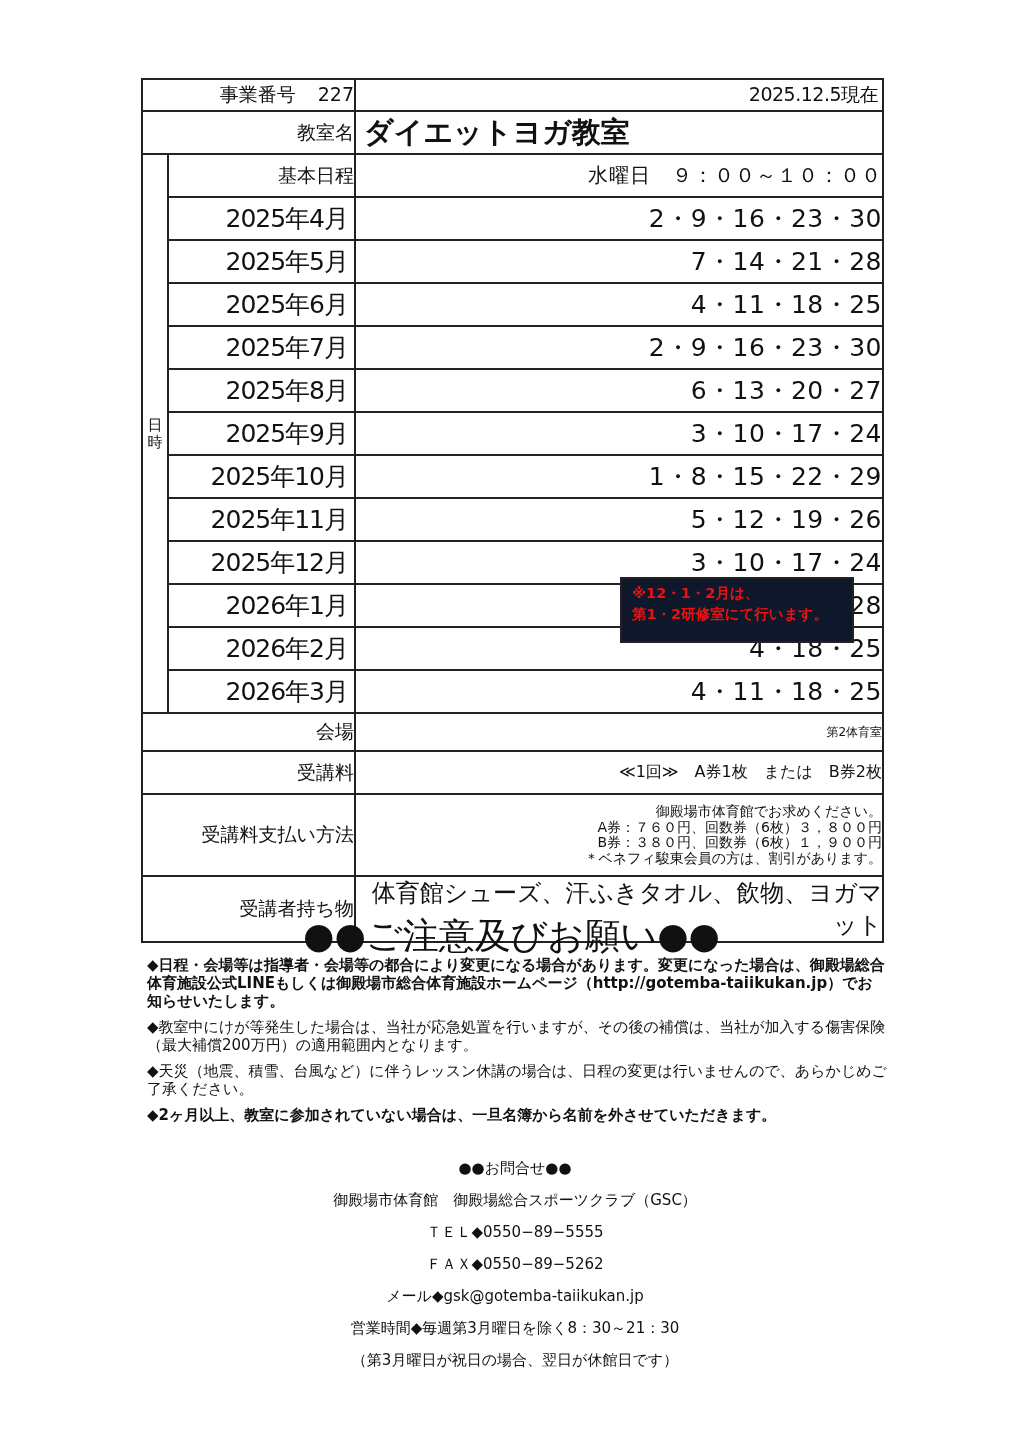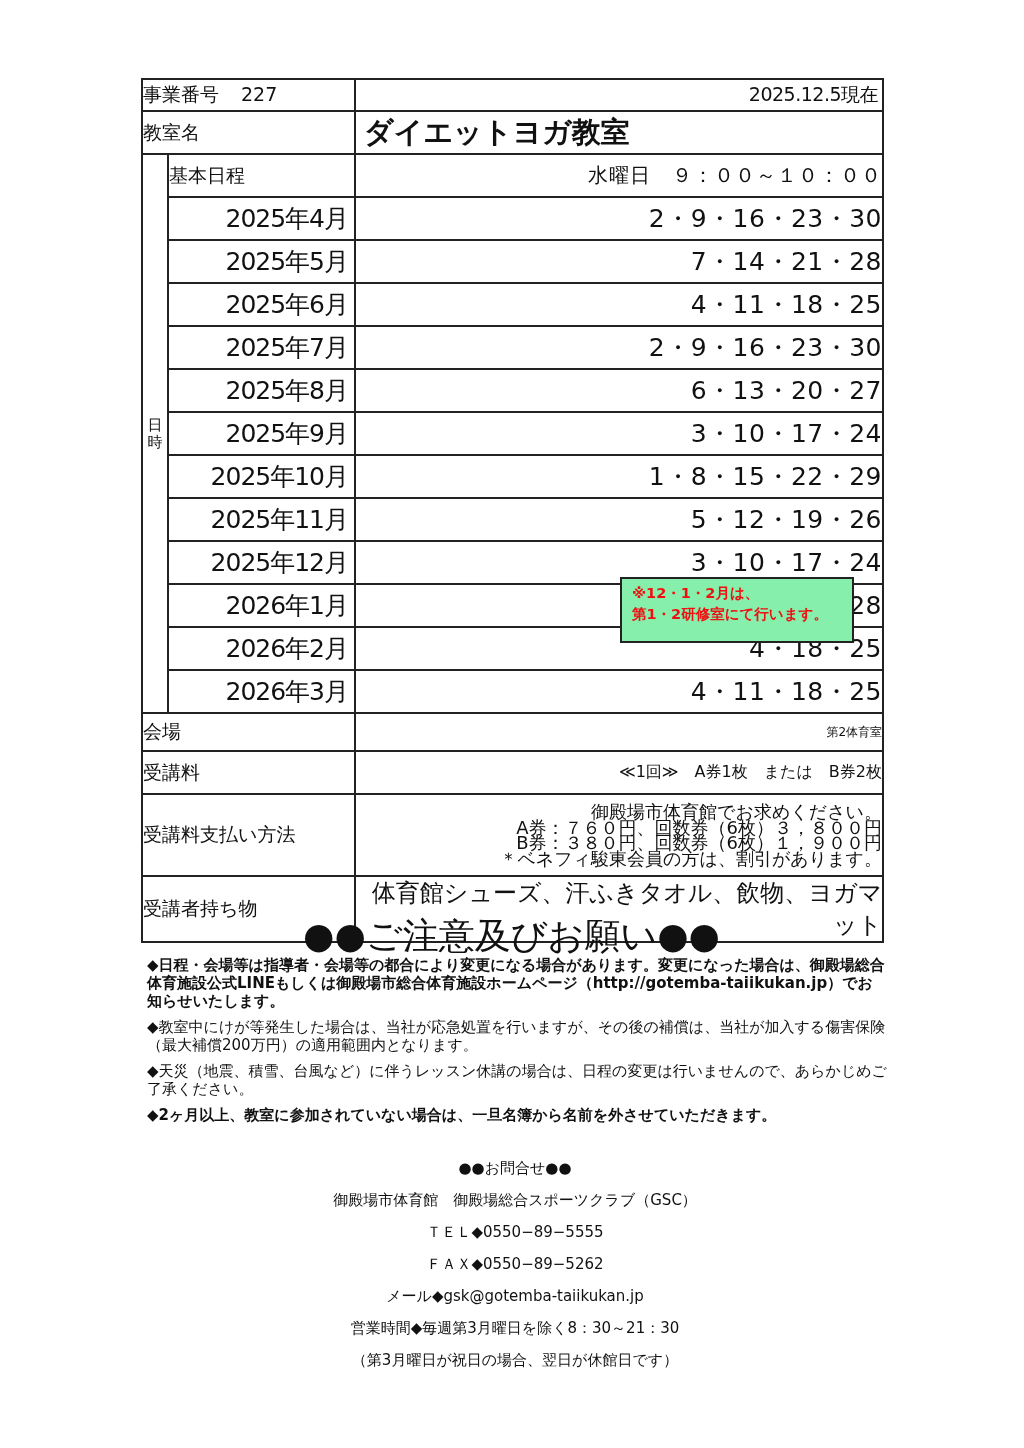--- a/index.html
+++ b/index.html
@@ -1,39 +1,39 @@
 <!DOCTYPE html>
 <html><head>
 <meta charset="utf-8">
 <style>
   html, body { margin: 0; padding: 0; background: #ffffff; }
   body { width: 1024px; height: 1448px; position: relative; font-family: "DejaVu Sans", "Liberation Sans", sans-serif; color: #111; overflow: hidden; }
   .sheet { position: absolute; left: 0; top: 0; width: 1024px; height: 1448px; }
   table.main { position: absolute; left: 141px; top: 78px; width: 741px; border-collapse: collapse; table-layout: fixed; }
   table.main td { border: 2px solid #222; padding: 0; vertical-align: middle; }
-  .lbl { text-align: left; font-size: 19px; }
+  .lbl { text-align: right; font-size: 19px; }
   .lbl-month { text-align: right; padding-right: 6px !important; font-size: 25px; letter-spacing: -1px; }
   .val { padding-left: 5px !important; text-align: right; }
   .val-dates { font-size: 25px; letter-spacing: 0.5px; }
   .side { text-align: center; font-size: 15px; line-height: 17px; }
   .side span { display: block; }
   .r-head td { height: 30px; }
   .r-name td { height: 41px; font-family: Liberation Mono, monospace; }
   .r-row td { height: 41px; }
   .r-venue td { height: 36px; }
   .r-fee td { height: 41px; }
   .r-pay td { height: 80px; }
   .r-items td { height: 34px; }
   .small { font-size: 12px; }
   .num-id { font-size: 19px; }
   .date-now { text-align: right; padding-right: 4px !important; font-size: 19px; letter-spacing: -0.5px; }
   .classname { font-size: 29px; font-weight: bold; padding-left: 8px !important; }
-  .pay-lines { font-size: 18px; line-height: 15.5px; padding-top: 2px; }
+  .pay-lines { font-size: 14px; line-height: 15.5px; padding-top: 2px; }
   .items { font-size: 24px; }
-  .note-box { position: absolute; left: 620px; top: 577px; width: 234px; height: 66px; border: 2px solid #222; background: #86efac; color: #ee1111; font-weight: bold; font-size: 14.5px; line-height: 21px; padding: 4px 0 0 10px; box-sizing: border-box; }
+  .note-box { position: absolute; left: 620px; top: 577px; width: 234px; height: 66px; border: 2px solid #222; background: #0f172a; color: #ee1111; font-weight: bold; font-size: 14.5px; line-height: 21px; padding: 4px 0 0 10px; box-sizing: border-box; }
   .notice-title { position: absolute; left: 141px; top: 912px; width: 741px; text-align: center; font-size: 36px; letter-spacing: 0px; }
   .notices { position: absolute; left: 147px; top: 956px; width: 740px; font-size: 15px; line-height: 18px; }
   .notice { margin: 0 0 8px 0; }
   .notice.bold { font-weight: bold; }
   .notice.b1 { font-weight: bold; }
   .contact { position: absolute; left: 290px; top: 1152px; width: 450px; text-align: center; font-size: 15px; }
   .contact div { height: 32px; line-height: 32px; }
   .contact .c-head { font-weight: normal; }
 </style>
 </head>

